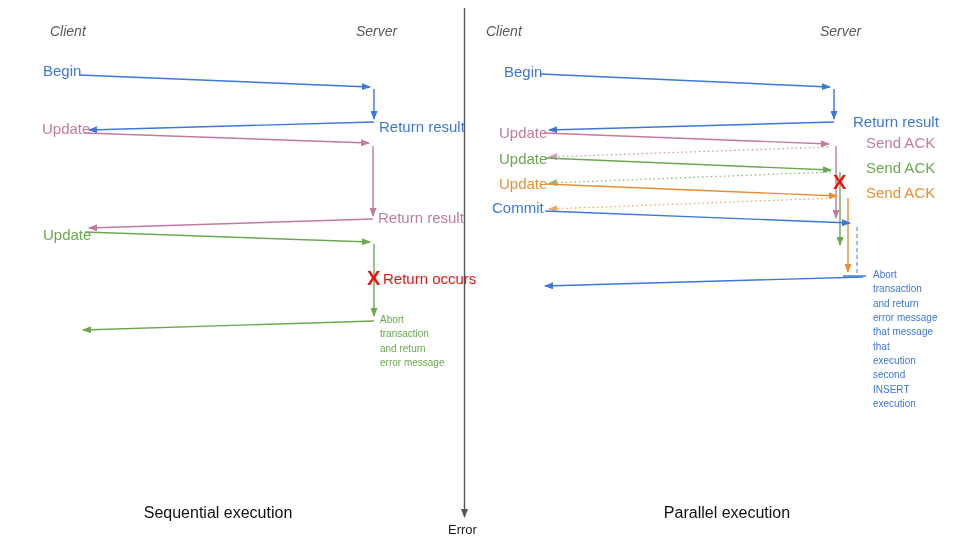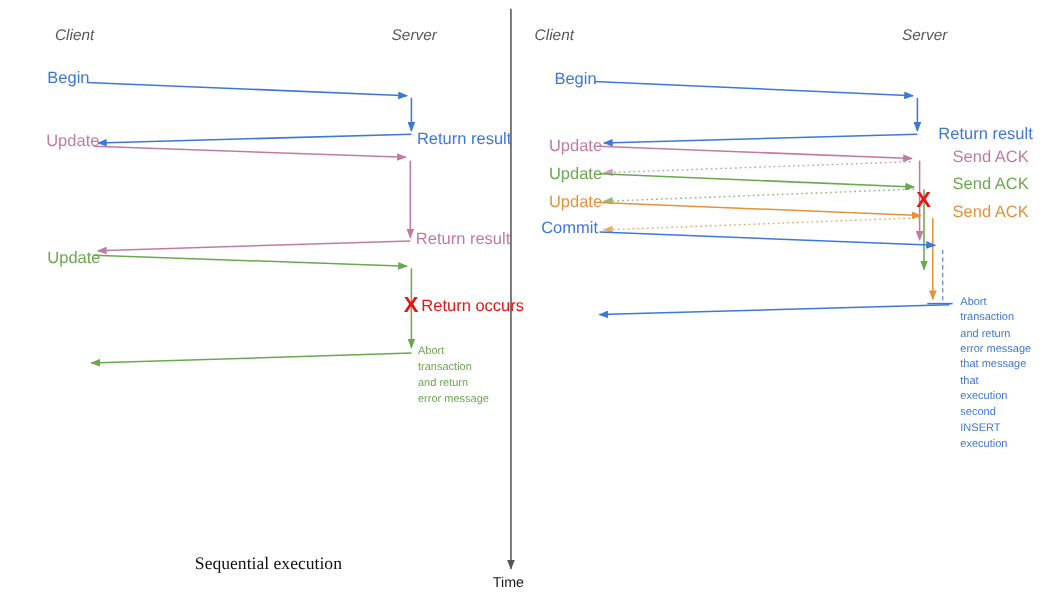--- a/index.html
+++ b/index.html
@@ -63,23 +63,24 @@
       <line x1="857" y1="227" x2="857" y2="273" stroke="#3c78d8" stroke-dasharray="4 3" opacity="0.8" stroke-width="1.2"></line>
       <line x1="843" y1="276" x2="866" y2="276" stroke="#3c78d8" stroke-width="1.4"></line>
       <line x1="863" y1="277" x2="545" y2="286" stroke="#3c78d8" stroke-width="1.4" marker-end="url(#arrow-blue)"></line>
     </svg>
 
   <div class="hdr" style="left:50px;top:24px;">Client</div>
   <div class="hdr" style="left:356px;top:24px;">Server</div>
   <div class="hdr" style="left:486px;top:24px;">Client</div>
   <div class="hdr" style="left:820px;top:24px;">Server</div>
 
-  <div class="title" style="left:144px;top:505px;font-family:Liberation Serif, serif;">Sequential execution</div>
+  <div class="title" style="left:118px;top:505px;">Sequential execution</div>
+  <div class="title" style="left:627px;top:505px;">Parallel execution</div>
 
-  <div class="time-lbl" id="time-label" style="left: 448px; top: 523px;">Time</div>
+  <div class="time-lbl" id="time-label" style="left: 448px; top: 523px;">Error</div>
 
   <div id="labels">
       <div class="lbl" style="left: 43px; top: 63px; color: rgb(60, 120, 216);">Begin</div>
       <div class="lbl" style="left: 379px; top: 119px; color: rgb(60, 120, 216);">Return result</div>
       <div class="lbl" style="left: 42px; top: 121px; color: rgb(194, 123, 160);">Update</div>
       <div class="lbl" style="left: 378px; top: 210px; color: rgb(194, 123, 160);">Return result</div>
       <div class="lbl" style="left: 43px; top: 227px; color: rgb(106, 168, 79);">Update</div>
       <div class="lbl" style="left: 367px; top: 268px; color: rgb(232, 19, 19); font-size: 20px; font-weight: 700;">X</div>
       <div class="lbl" style="left: 383px; top: 271px; color: rgb(232, 19, 19);">Return occurs</div>
       <div class="tblock" style="left: 380px; top: 313px; color: rgb(106, 168, 79); line-height: 14.3px;">

